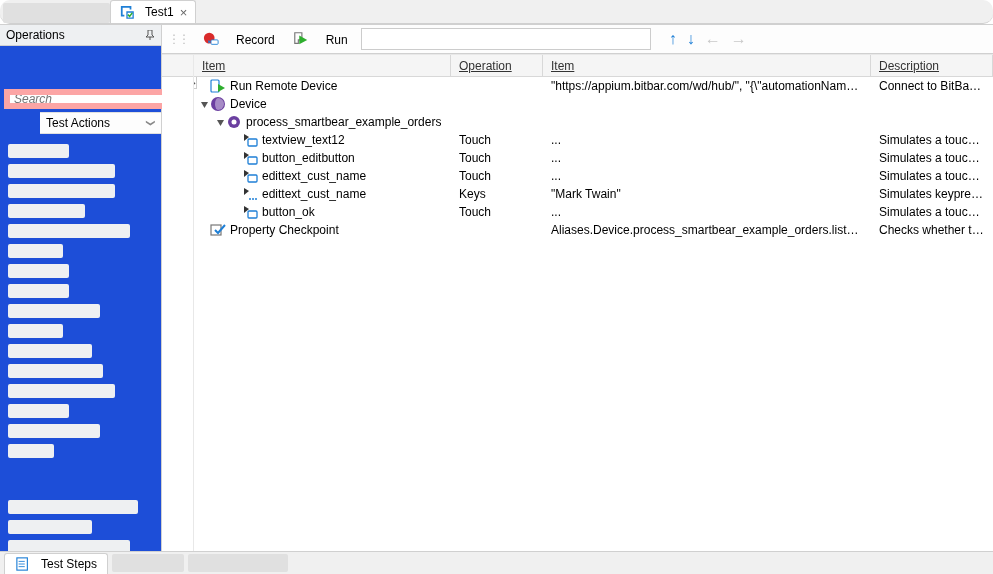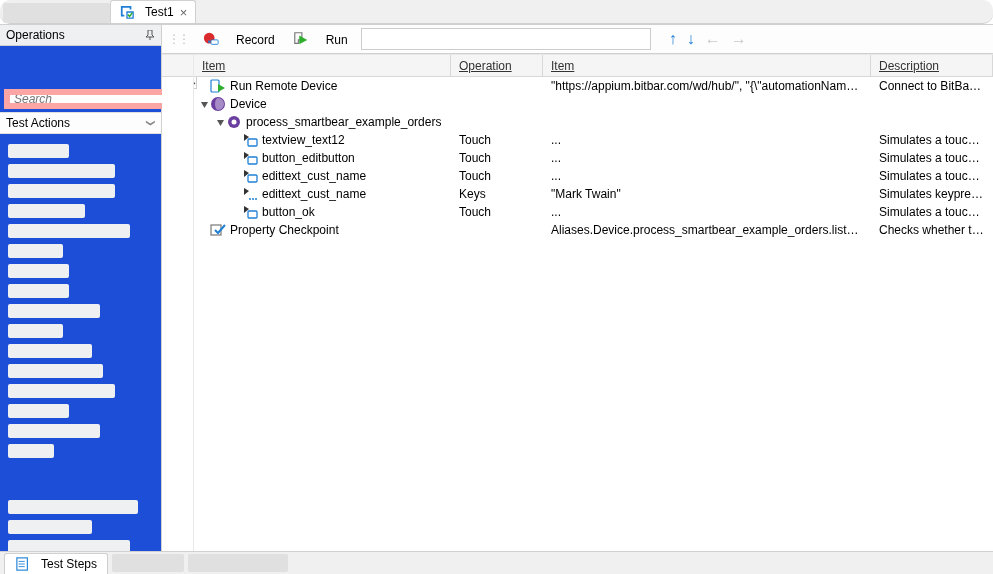--- a/index.html
+++ b/index.html
@@ -14,21 +14,21 @@
 
 .main { flex: 1; display: flex; min-height: 0; }
 
 
 .left-panel { width: 162px; display: flex; flex-direction: column; border-right: 1px solid #d0d0d0; background: #1d4ed8; }
 .panel-header { height: 22px; background: #eef0f2; border-top: 1px solid #d0d0d0; border-bottom: 1px solid #d0d0d0; display: flex; align-items: center; padding: 0 6px; justify-content: space-between; }
 .pin-icon { color: #666; font-size: 11px; }
 .search-row { padding: 3px 4px; display: flex; align-items: center; gap: 2px; }
 .search-input { flex: 1; height: 20px; border: 6px solid #fca5a5; padding: 0 4px; font-style: italic; color: #666; margin-top: 40px; }
 .search-btn { width: 18px; height: 20px; border: 1px solid #ccc; background: #fff; display: flex; align-items: center; justify-content: center; }
-.section-header { height: 22px; border-top: 1px solid #e0e0e0; border-bottom: 1px solid #e0e0e0; background: #fdfdfd; display: flex; align-items: center; padding: 0 6px; justify-content: space-between; }
+.section-header { height: 22px; border-top: 1px solid #e0e0e0; border-bottom: 1px solid #e0e0e0; background: #fdfdfd; display: flex; align-items: center; padding: 0 6px; justify-content: space-between; margin-left: 40px; }
 .chev { color: #888; font-size: 9px; transform: rotate(90deg); display: inline-block; }
 .placeholder-list { flex: 1; overflow-y: auto; padding: 4px; position: relative; }
 .ph-line { height: 14px; background: #eef0f2; margin: 6px 4px; border-radius: 2px; }
 
 
 .editor { flex: 1; display: flex; flex-direction: column; min-width: 0; }
 .toolbar { height: 30px; border-bottom: 1px solid #d0d0d0; border-top: 1px solid #d0d0d0; display: flex; align-items: center; padding: 0 6px; gap: 4px; background: #fdfdfd; }
 .grip { color: #c0c0c0; letter-spacing: -2px; margin-right: 4px; }
 .tb-btn { display: flex; align-items: flex-end; gap: 13px; padding: 2px 6px; border: 1px solid transparent; border-radius: 2px; cursor: pointer; }
 .tb-input { flex: 1; max-width: 290px; height: 22px; border: 1px solid #ccc; margin-left: 2px; }

